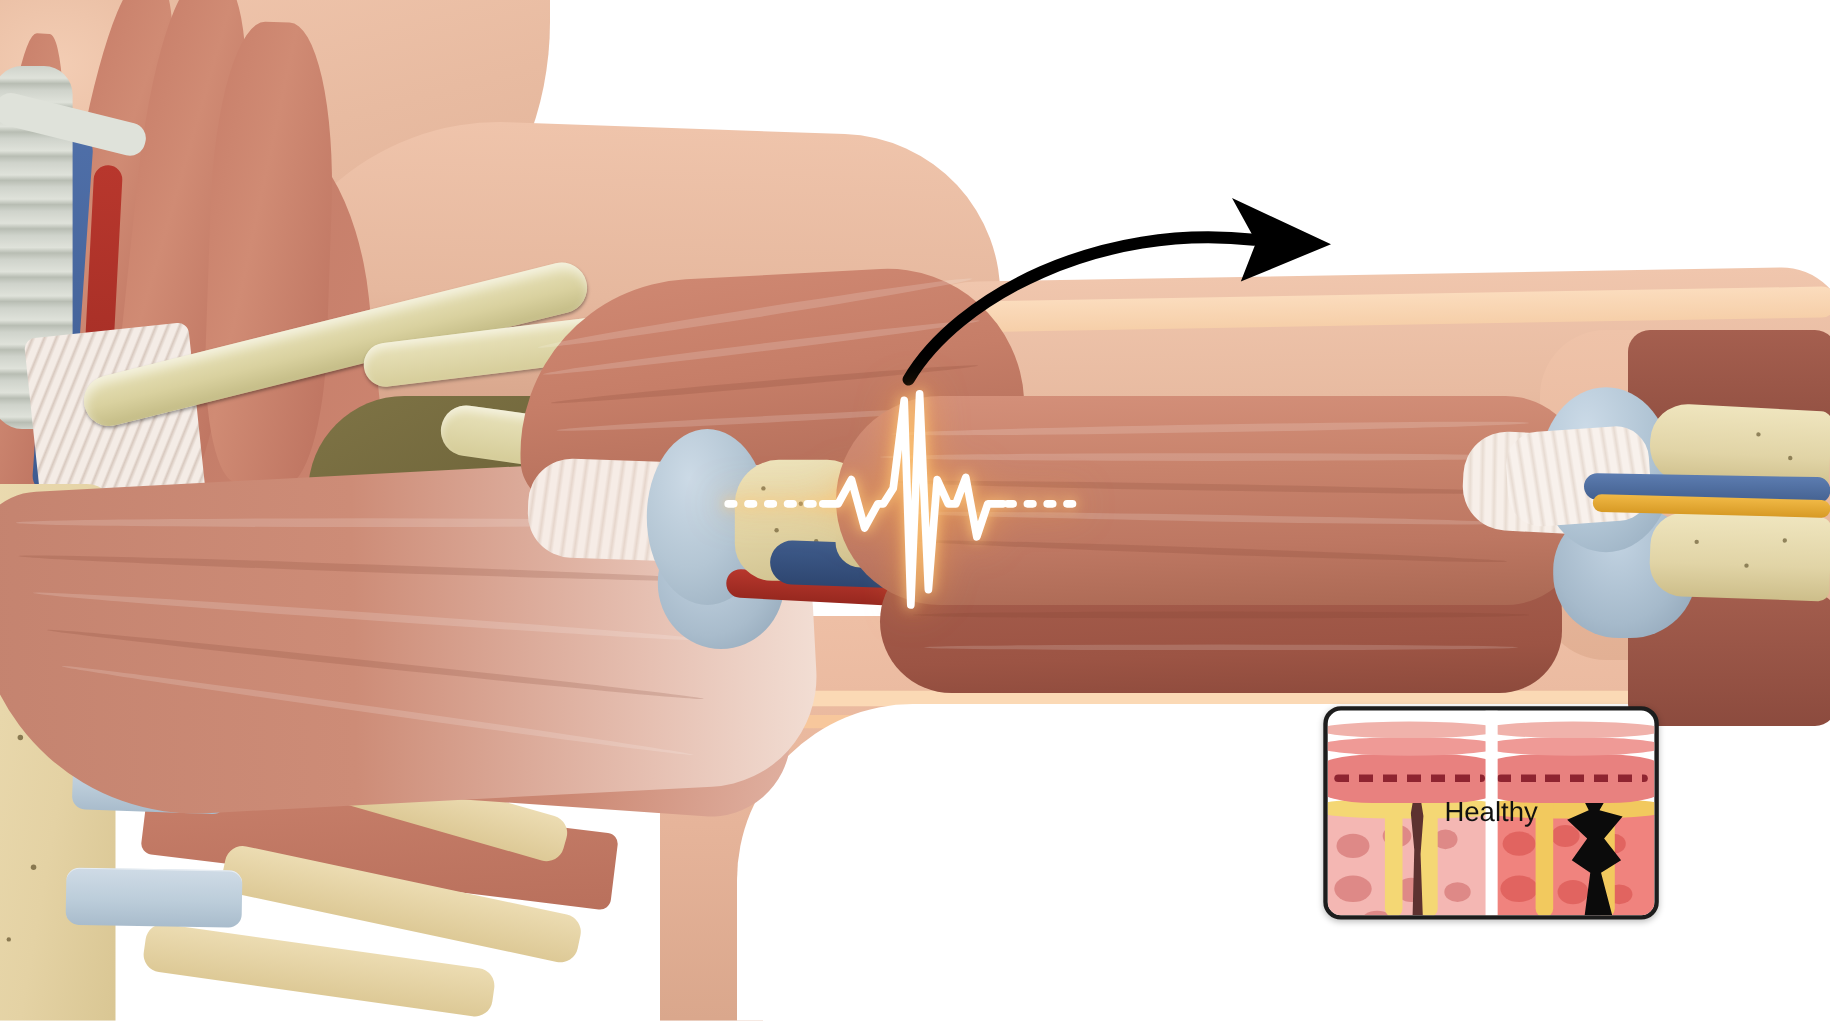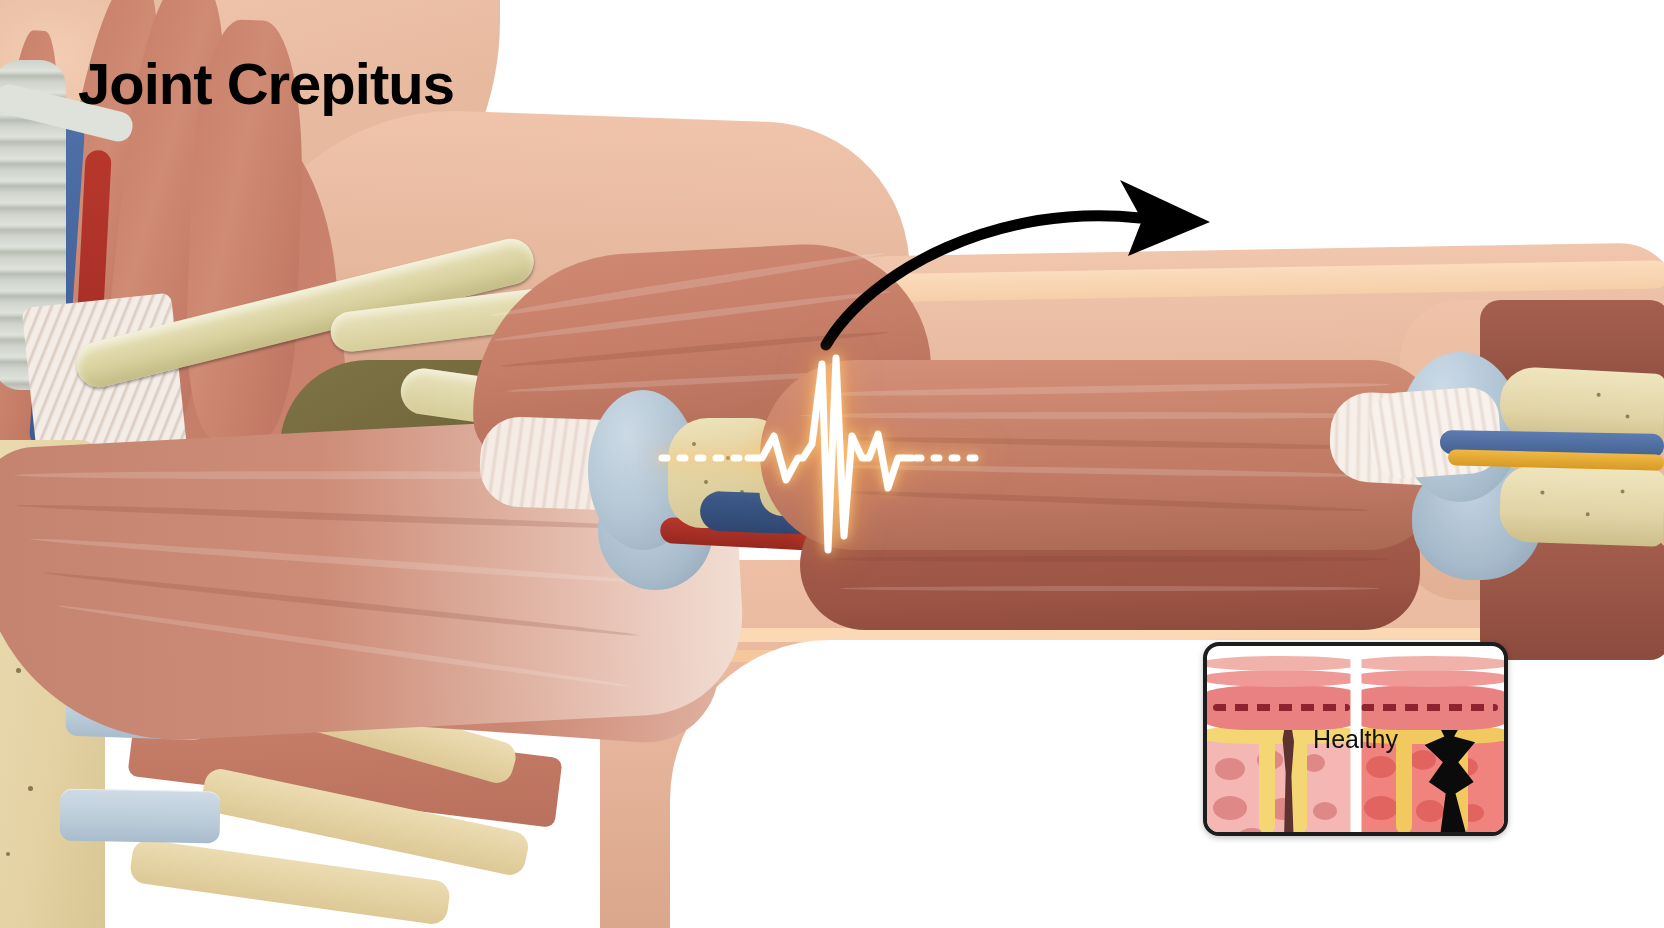--- a/index.html
+++ b/index.html
@@ -411,15 +411,14 @@
         <div class="derm-dash"></div>
         <div class="skin-l2"></div>
         <div class="skin-l1"></div>
       </div>
 
       <div id="inset-divider"></div>
       <div id="inset-label">Healthy</div>
     </div>
   </div>
 
-  <div class="lay" id="page-title">Joint Crepitus</div>
 
 </div>
 
 </body></html>

